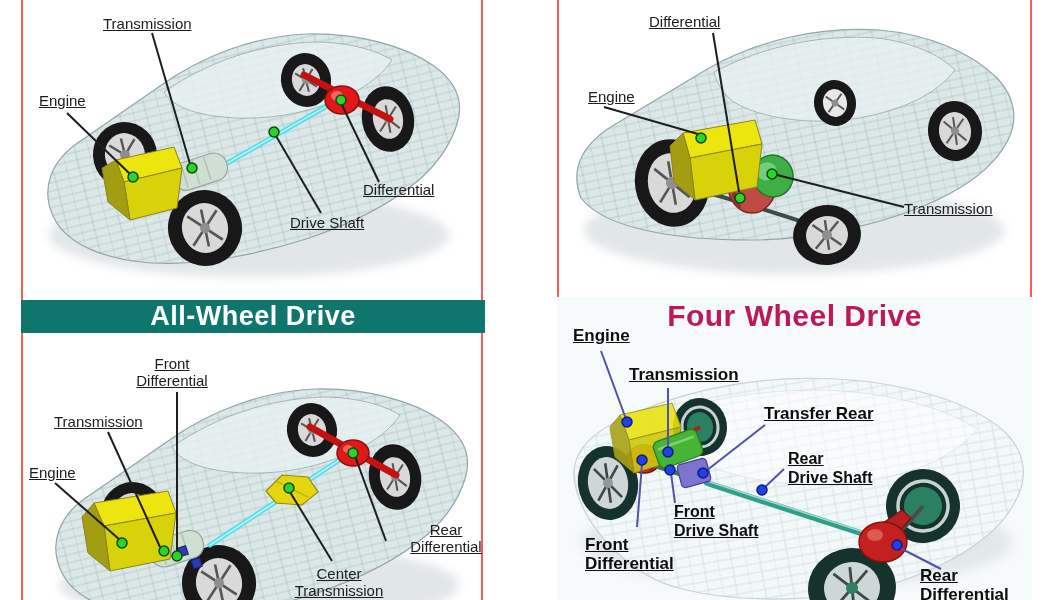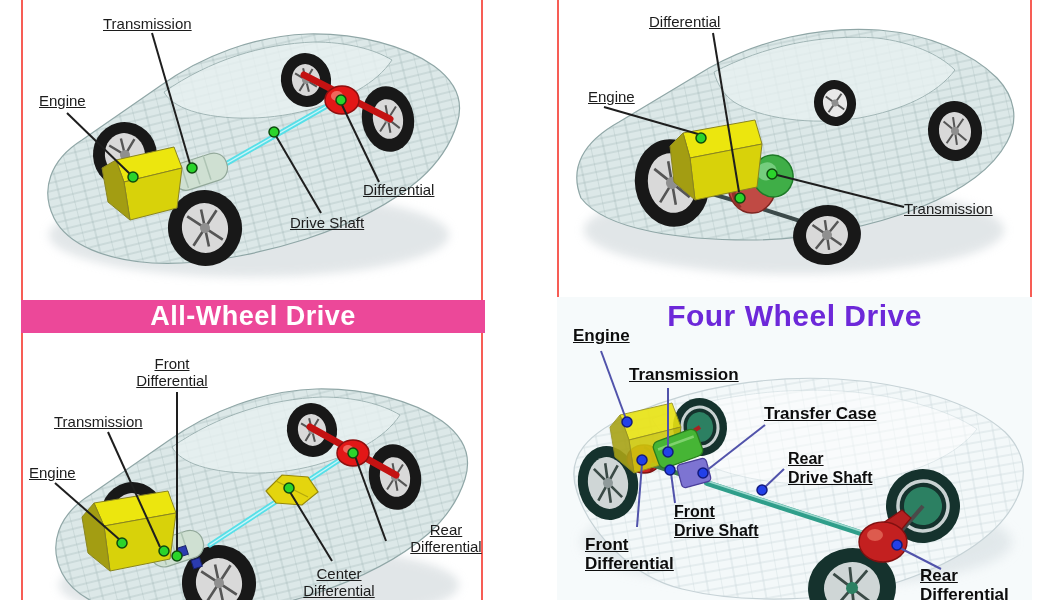--- a/index.html
+++ b/index.html
@@ -4,36 +4,36 @@
 <style>
   html,body{margin:0;padding:0;background:#ffffff;}
   .stage{position:relative;width:1050px;height:600px;background:#ffffff;overflow:hidden;
          font-family:"Liberation Sans",sans-serif;}
   
   .col-left-frame{position:absolute;left:21px;top:-4px;width:458px;height:608px;
 ведение  border-left:2px solid #f75d55;border-right:2px solid #f75d55;}
   .col-left-frame{border-left:2px solid #f75d55;border-right:2px solid #f75d55;}
   .tr-frame{position:absolute;left:557px;top:-4px;width:471px;height:299px;
             border:2px solid #f75d55;}
-  .banner{position:absolute;left:21px;top:300px;width:464px;height:33px;background:#ec4899;
+  .banner{position:absolute;left:21px;top:300px;width:464px;height:33px;background:#0f766e;
           display:flex;align-items:center;justify-content:center;color:#ffffff;
           font-weight:800;font-size:27px;letter-spacing:0.5px;}
   .panel{position:absolute;overflow:hidden;}
   .panel svg{position:absolute;left:0;top:0;}
   .p-tl{left:24px;top:0;width:457px;height:298px;}
   .p-tr{left:559px;top:0;width:471px;height:297px;}
   .p-bl{left:24px;top:335px;width:457px;height:265px;}
   .p-br{left:557px;top:297px;width:475px;height:303px;background:#f6fafb;}
   
   .lbl{position:absolute;font-size:15px;line-height:17px;color:#1c1c1c;
        white-space:pre-line;text-decoration:underline;}
   .lbl.c{text-align:center;}
   .lbl.b{font-weight:bold;font-size:17px;line-height:19px;color:#0d0d0d;}
   .title-4wd{position:absolute;left:557px;top:299px;width:475px;text-align:center;
-             font-weight:800;font-size:30px;color:#6d28d9;letter-spacing:0.5px;}
+             font-weight:800;font-size:30px;color:#be185d;letter-spacing:0.5px;}
 </style>
 </head>
 <body>
 
 <div class="stage">
 
   <div class="col-left-frame"></div>
   <div class="tr-frame"></div>
 
   <section class="panel p-tl">
@@ -381,25 +381,25 @@
   <div class="lbl" style="left:588px;top:88px">Engine</div>
   <div class="lbl" style="left:904px;top:200px">Transmission</div>
 
   <div class="lbl c" style="left:117px;top:355px;width:110px">Front
 Differential</div>
   <div class="lbl" style="left:54px;top:413px">Transmission</div>
   <div class="lbl" style="left:29px;top:464px">Engine</div>
   <div class="lbl c" style="left:398px;top:521px;width:96px">Rear
 Differential</div>
   <div class="lbl c" style="left:291px;top:565px;width:96px">Center
-Differential</div>
+Transmission</div>
 
   <div class="lbl b" style="left:573px;top:326px">Engine</div>
   <div class="lbl b" style="left:629px;top:365px">Transmission</div>
-  <div class="lbl b" style="left:764px;top:404px">Transfer Case</div>
+  <div class="lbl b" style="left:764px;top:404px">Transfer Rear</div>
   <div class="lbl b" style="left:788px;top:449px;font-size:16px">Rear
 Drive Shaft</div>
   <div class="lbl b" style="left:674px;top:502px;font-size:16px">Front
 Drive Shaft</div>
   <div class="lbl b" style="left:585px;top:535px">Front
 Differential</div>
   <div class="lbl b" style="left:920px;top:566px">Rear
 Differential</div>
 
 </div>

